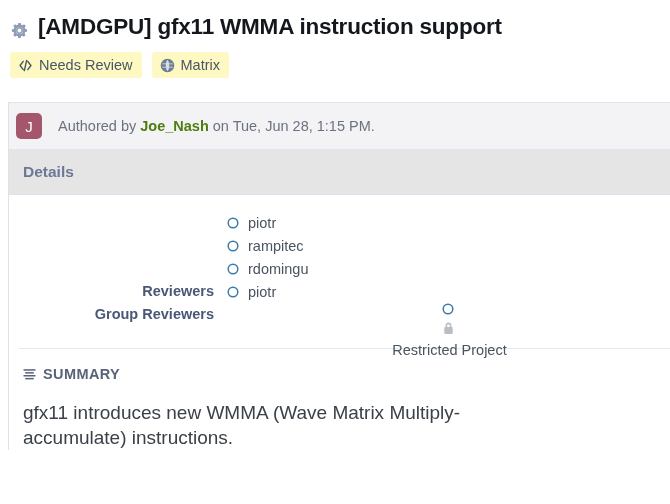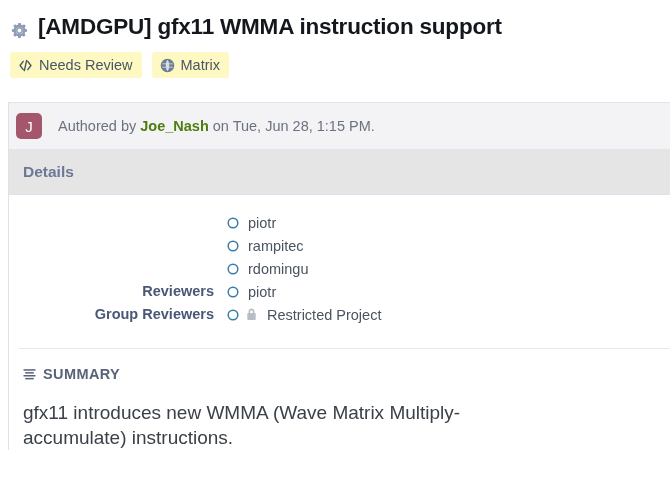--- a/index.html
+++ b/index.html
@@ -136,21 +136,21 @@
   .reviewer .rev-icon {
     width: 13px;
     display: inline-flex;
     align-items: center;
     justify-content: center;
     flex: none;
   }
   .reviewer .rev-icon svg { display: block; }
   .reviewer .lock-icon { display: inline-flex; align-items: center; flex: none; }
   .reviewer .lock-icon svg { display: block; }
-  .group-row .reviewer { gap: 7px; }
+  .group-row .reviewer { gap: 7px; flex-direction: column; }
   .group-row .rev-name { margin-left: 3px; }
 
   .divider {
     border-top: 1px solid #e6e8ee;
     margin: 22px 0 0 10px;
   }
 
   .summary-header {
     display: flex;
     align-items: center;

